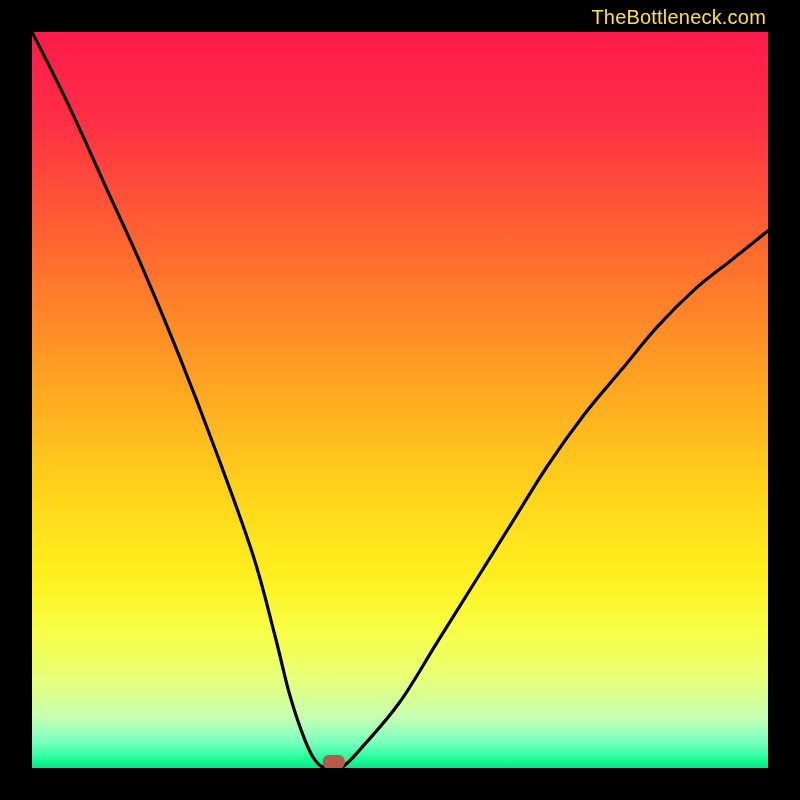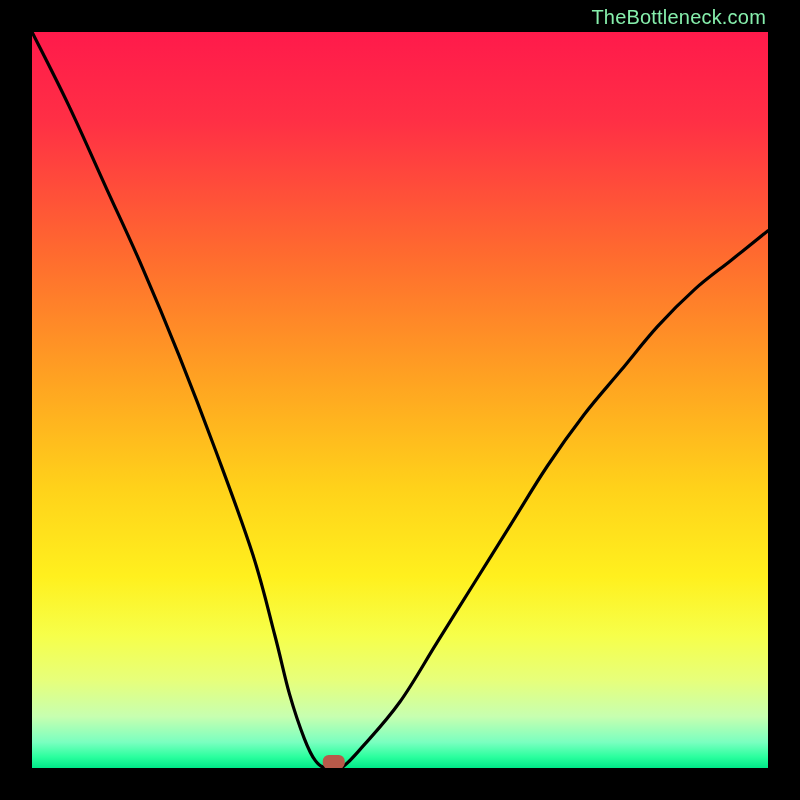--- a/index.html
+++ b/index.html
@@ -24,21 +24,21 @@
     position: absolute;
     top: 32px;
     left: 32px;
     width: 736px;
     height: 736px;
   }
   .watermark {
     position: absolute;
     top: 6px;
     right: 34px;
-    color: #86efac;
+    color: #fde047;
     font-size: 20px;
     font-weight: 500;
     letter-spacing: 0.2px;
     margin-left: 12px;
   }
   svg {
     display: block;
   }
 </style>
 </head>

